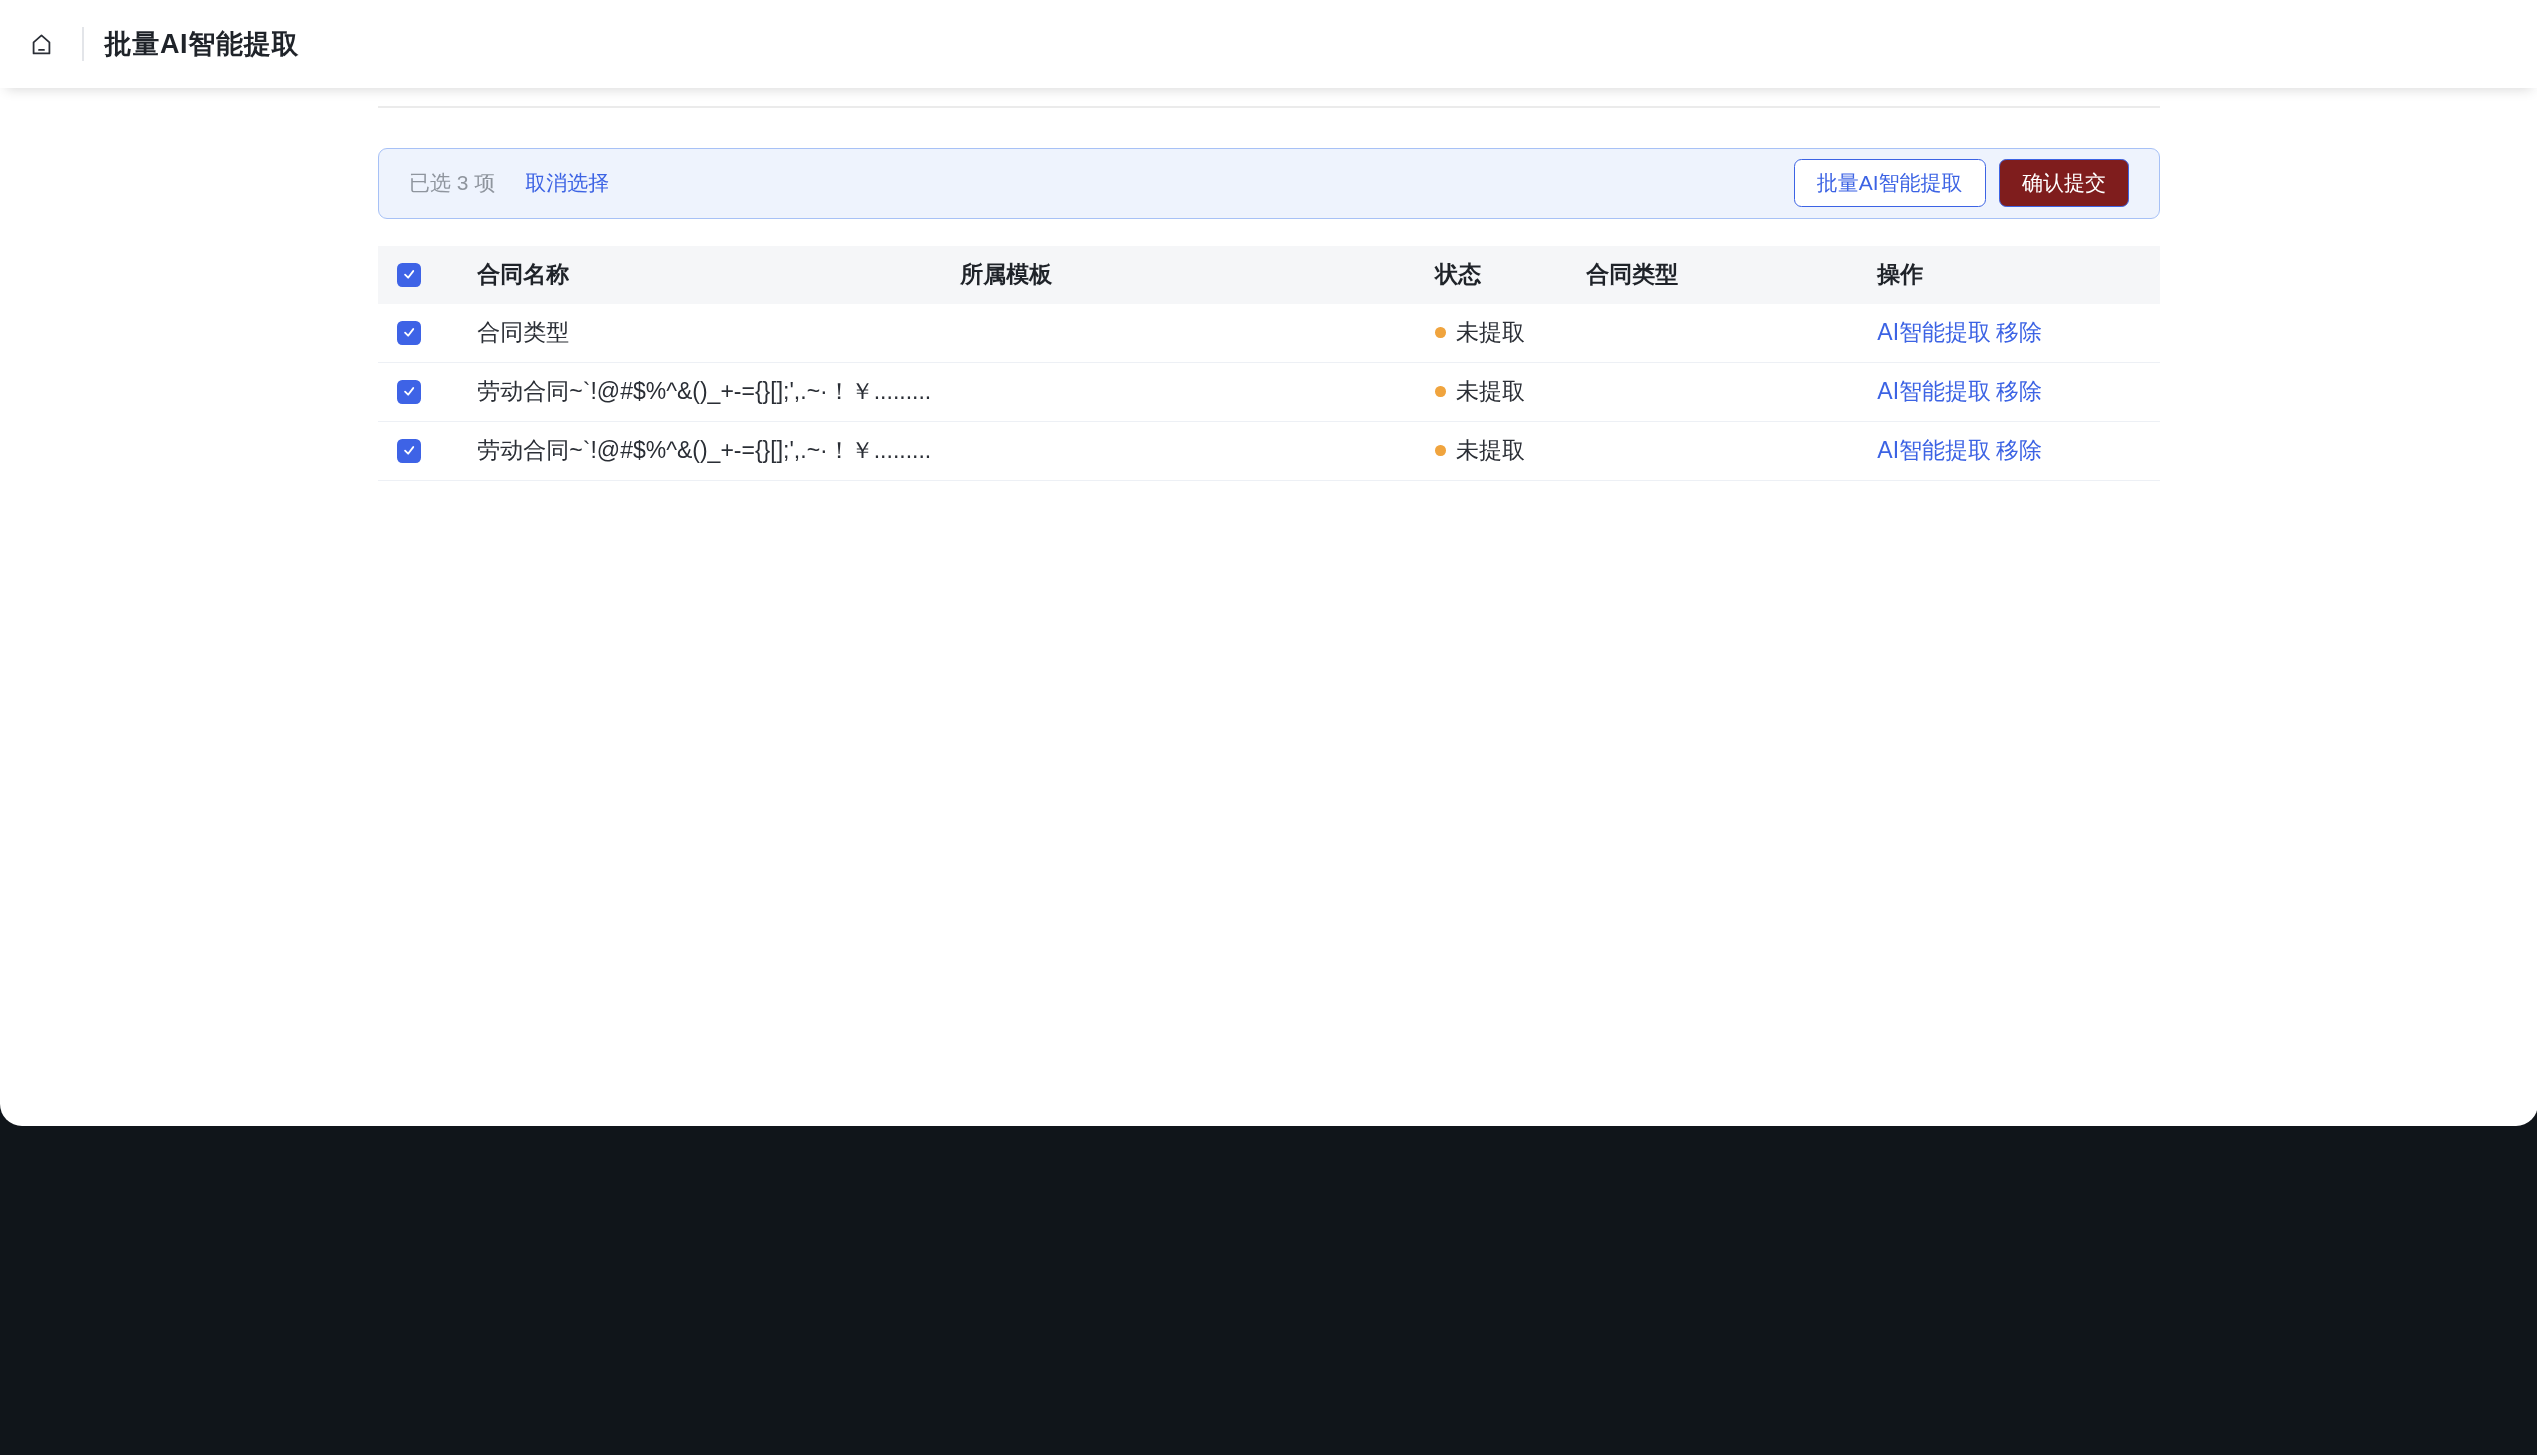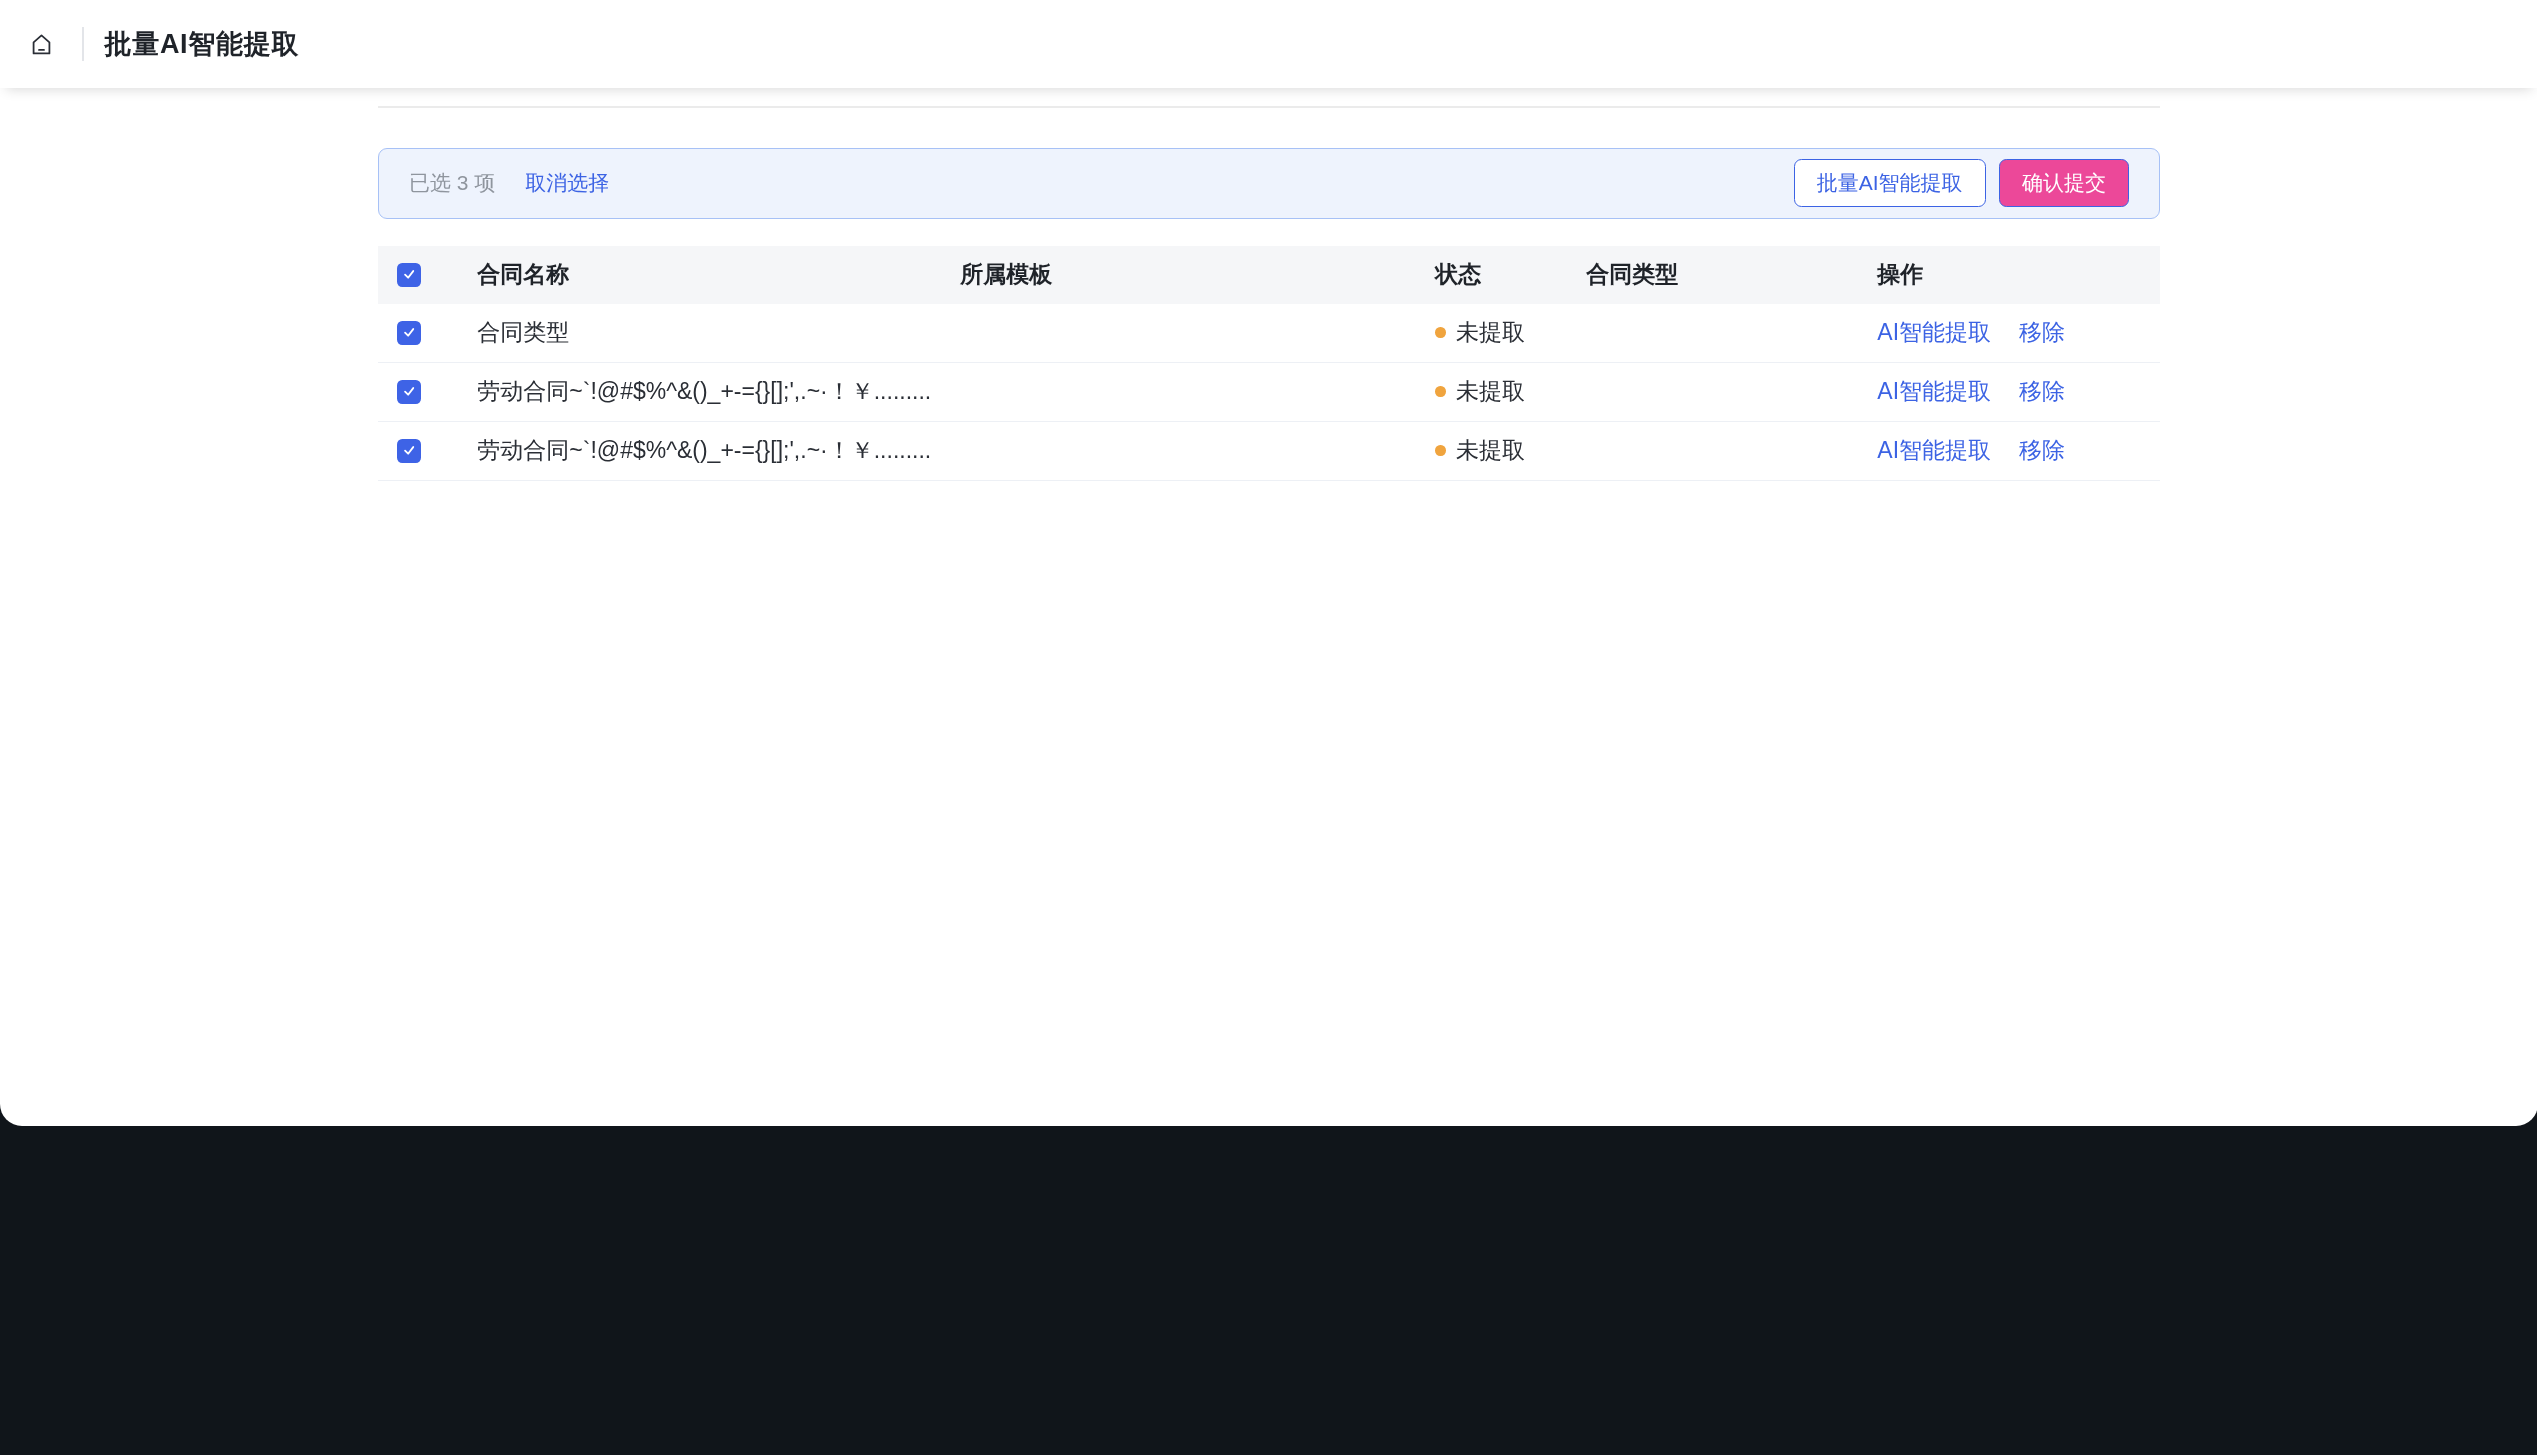--- a/index.html
+++ b/index.html
@@ -66,42 +66,42 @@
   }
   .selected-text { color: #8f959e; }
   .clear-link { color: #3c63e4; margin-left: 30px; cursor: pointer; font-weight: 500; }
   .bar-spacer { flex: 1; }
   .btn {
     height: 48px; border-radius: 7.4px; font-size: 21px;
     display: inline-flex; align-items: center; justify-content: center;
     padding: 0 22px; cursor: pointer; font-family: inherit;
   }
   .btn-outline { background: #fff; border: 1.5px solid #3c63e4; color: #3c63e4; }
-  .btn-primary { background: #ec4899; border: 1.5px solid #3c63e4; color: #fff; margin-left: 13.4px; }
+  .btn-primary { background: #7f1d1d; border: 1.5px solid #3c63e4; color: #fff; margin-left: 13.4px; }
 
   
   .table { margin-top: 27px; }
   .t-row { display: flex; align-items: center; }
   .t-head { height: 58px; background: #f5f6f8; font-weight: 700; color: #1f2329; }
   .t-body-row { height: 59px; border-bottom: 1.5px solid #edf0f5; }
   .cell { padding-left: 19.3px; font-size: 23px; flex: 0 0 auto; display: flex; align-items: center; overflow: hidden; white-space: nowrap; }
   .c-check { width: 80px; }
   .c-name { width: 483px; }
   .c-template { width: 475px; }
   .c-status { width: 151px; }
   .c-type { width: 291px; }
   .c-action { width: 301px; }
   .checkbox-checked {
     width: 24px; height: 24px; border-radius: 5.2px; background: #3e63e6;
     display: flex; align-items: center; justify-content: center; cursor: pointer;
   }
   .checkbox-checked svg { width: 16.3px; height: 16.3px; }
   .status-cell .dot { width: 10.4px; height: 10.4px; margin-right: 10.4px; }
   .link { color: #3c63e4; cursor: pointer; }
-  .link + .link { margin-left: 28px; }
+  .link + .link { margin-left: 5px; }
 </style>
 </head>
 <body>
 
 <div class="sheet">
 
   <div class="app-header">
     <div class="home-btn">
       <svg viewBox="0 0 24 24">
         <path d="M12 3.2 L4.4 9.9 V20.6 H19.6 V9.9 Z" fill="none" stroke="#2a2e36" stroke-width="1.7" stroke-linejoin="round"></path>

